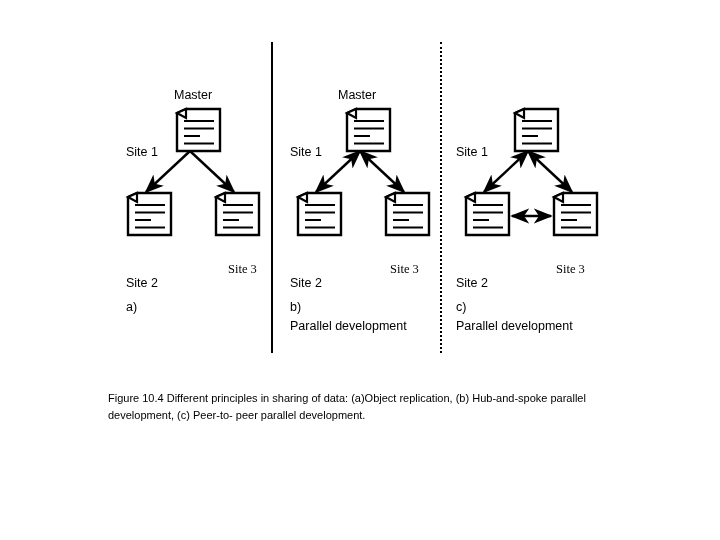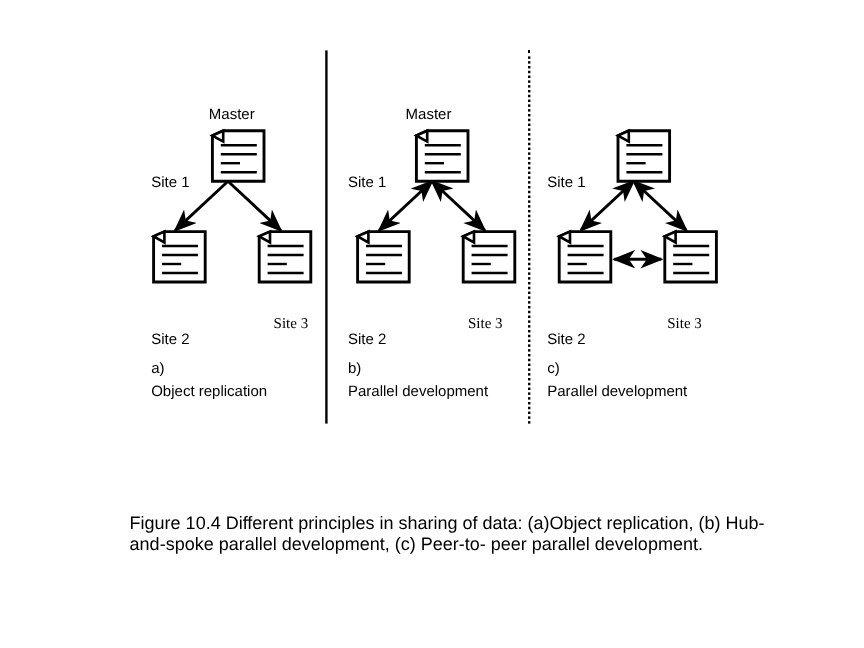--- a/index.html
+++ b/index.html
@@ -69,23 +69,23 @@
     top: 298px;
     font-size: 12.5px;
     line-height: 19px;
     white-space: nowrap;
   }
   .panel-caption div { display: block; }
 
   #figure-caption {
     position: absolute;
     left: 108px;
-    top: 428px;
+    top: 390px;
     width: 545px;
-    font-size: 15px;
+    font-size: 11px;
     line-height: 17px;
     color: #000000;
   }
 
   #copyright-footer {
     position: absolute;
     left: 59px;
     top: 518px;
     width: 620px;
     font-size: 7.5px;
@@ -144,21 +144,20 @@
     </svg>
   </div>
 
   <div class="lbl lbl-master" style="left:174px;">Master</div>
   <div class="lbl lbl-site1" style="left:126px;">Site 1</div>
   <div class="lbl lbl-site2" style="left:126px;">Site 2</div>
   <div class="lbl lbl-site3" style="left:228px;">Site 3</div>
 
   <div class="panel-caption" style="left:126px;">
     <div>a)</div>
-    <div>Object replication</div>
   </div>
 
   <div class="panel" id="panel-b">
     <svg class="diagram-svg" width="165" height="200" viewBox="0 0 165 200">
       <defs>
         <marker id="ah-b" markerWidth="9" markerHeight="9" refX="7.2" refY="3.2" orient="auto" markerUnits="strokeWidth">
           <path d="M0,0 L8,3.2 L0,6.4 L2.2,3.2 z" fill="#000"></path>
         </marker>
         <marker id="ah-b-start" markerWidth="9" markerHeight="9" refX="7.2" refY="3.2" orient="auto-start-reverse" markerUnits="strokeWidth">
           <path d="M0,0 L8,3.2 L0,6.4 L2.2,3.2 z" fill="#000"></path>

